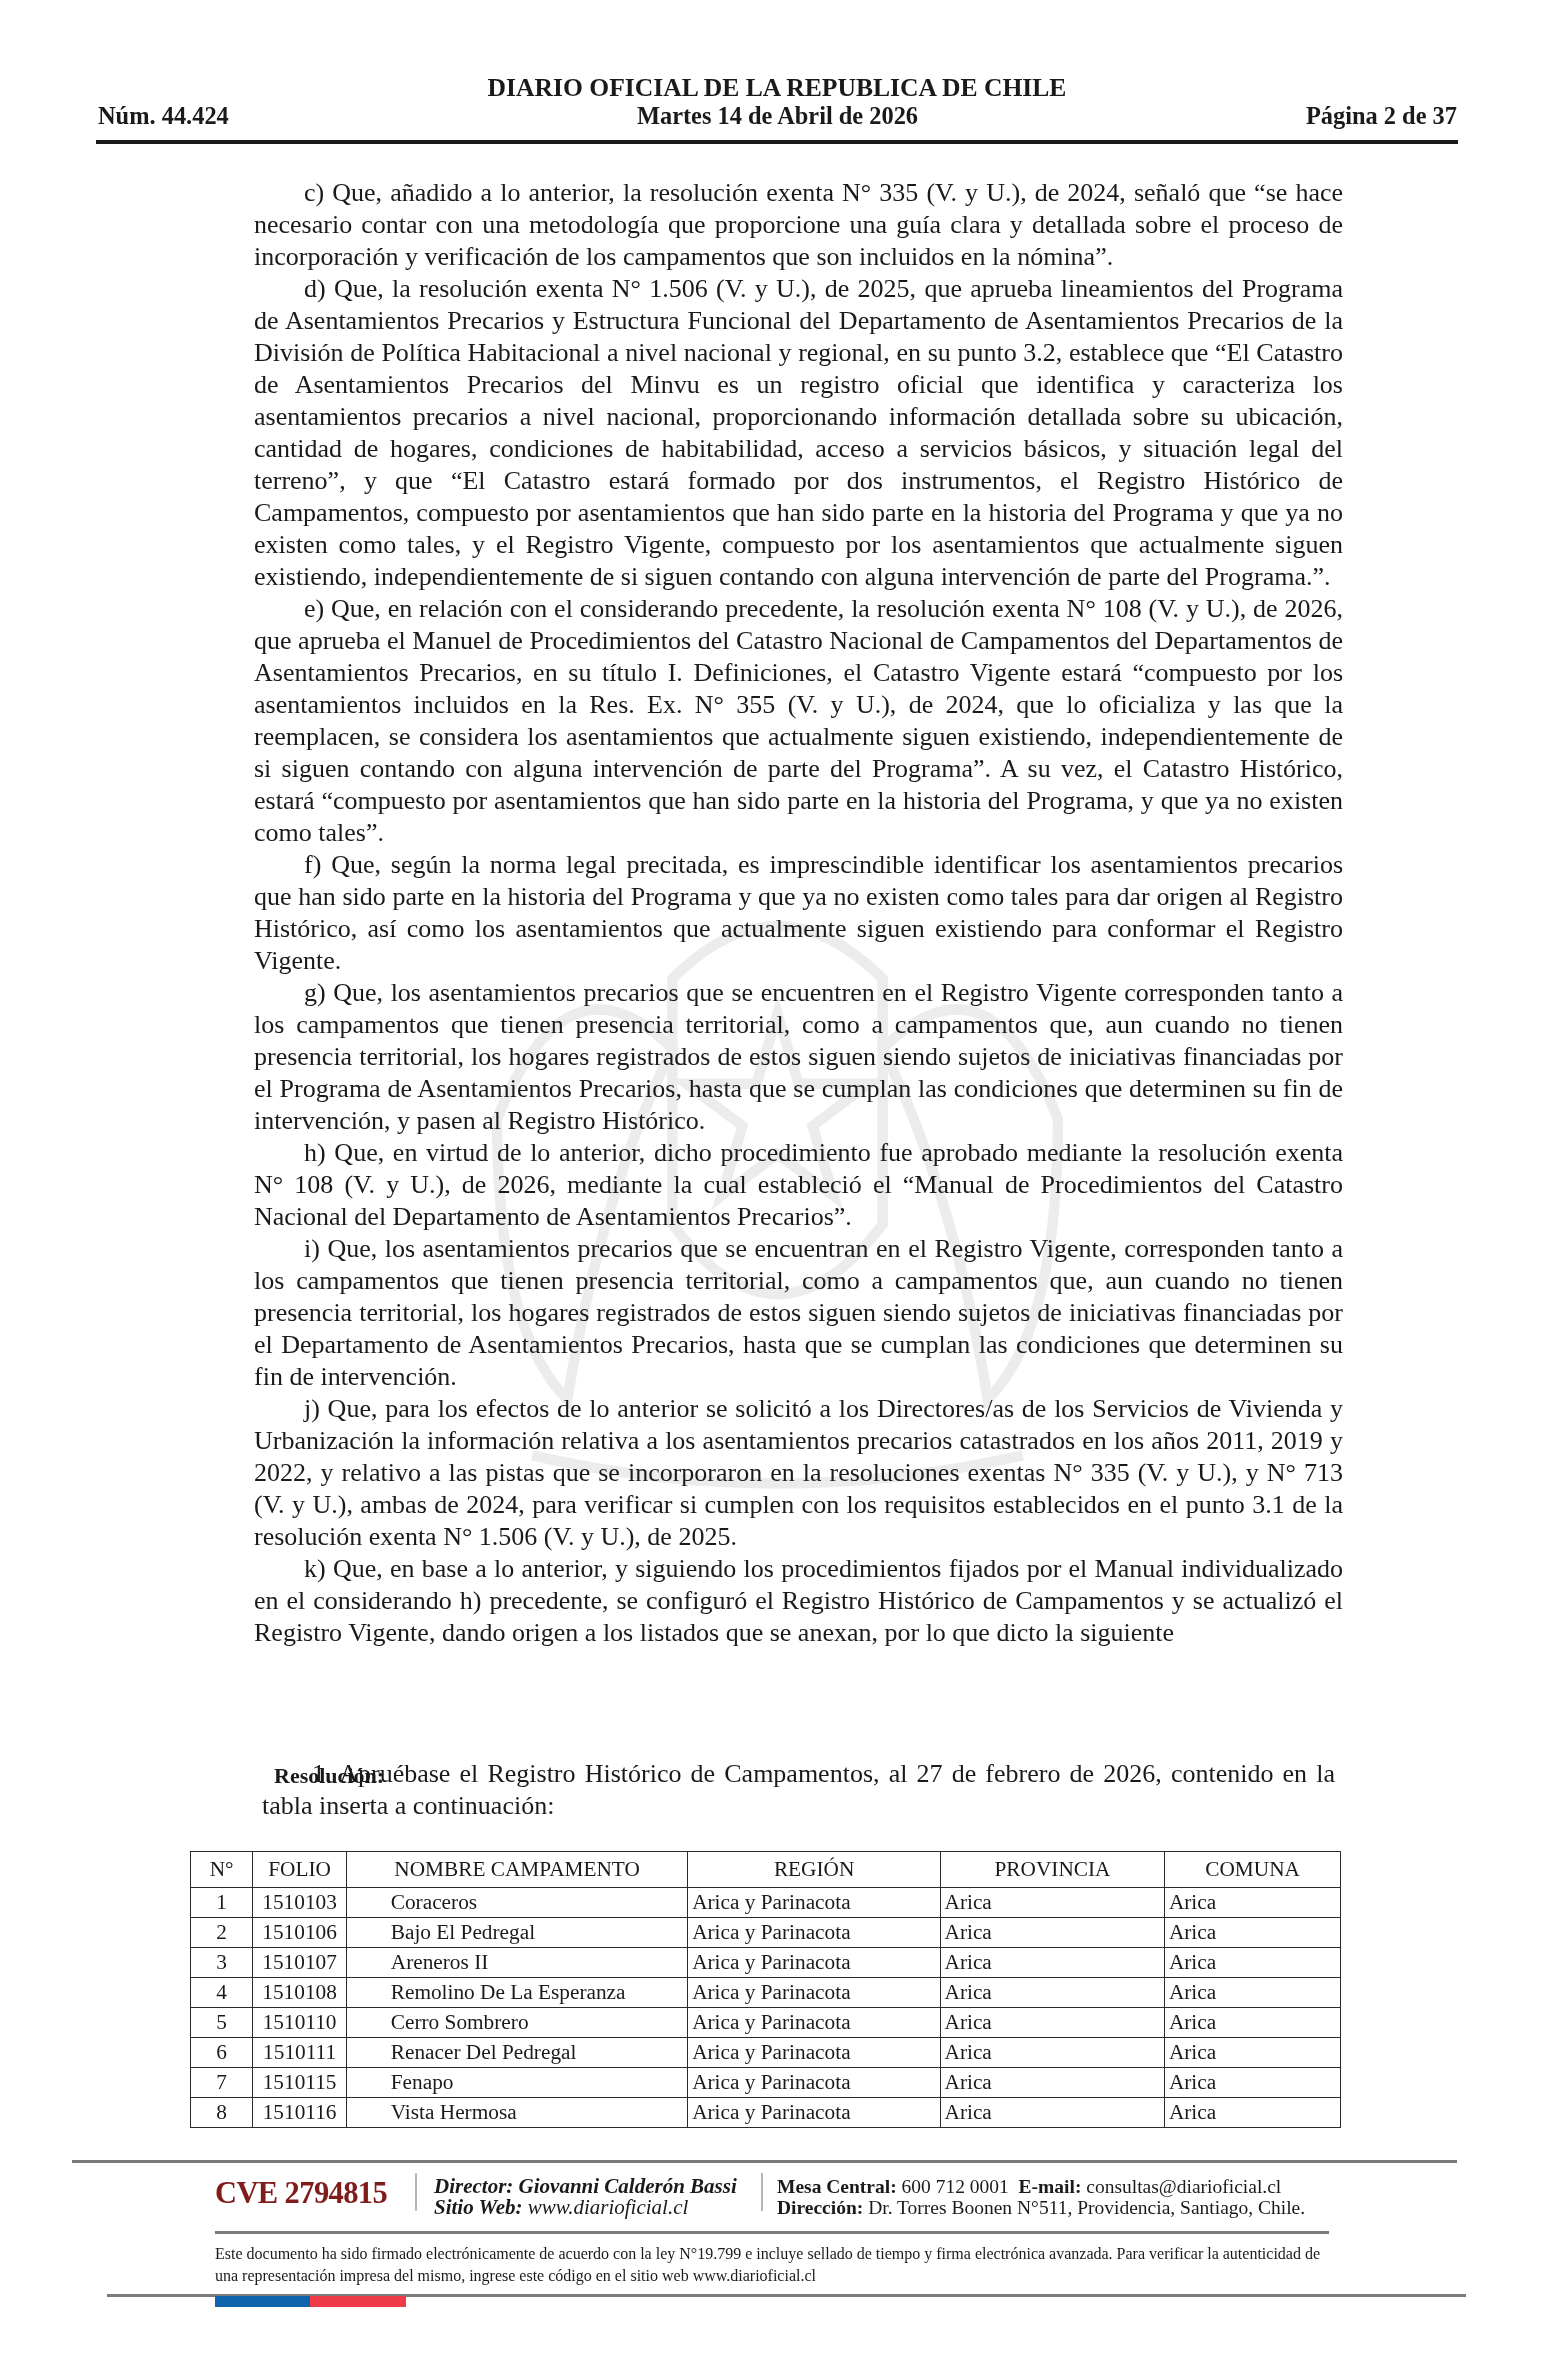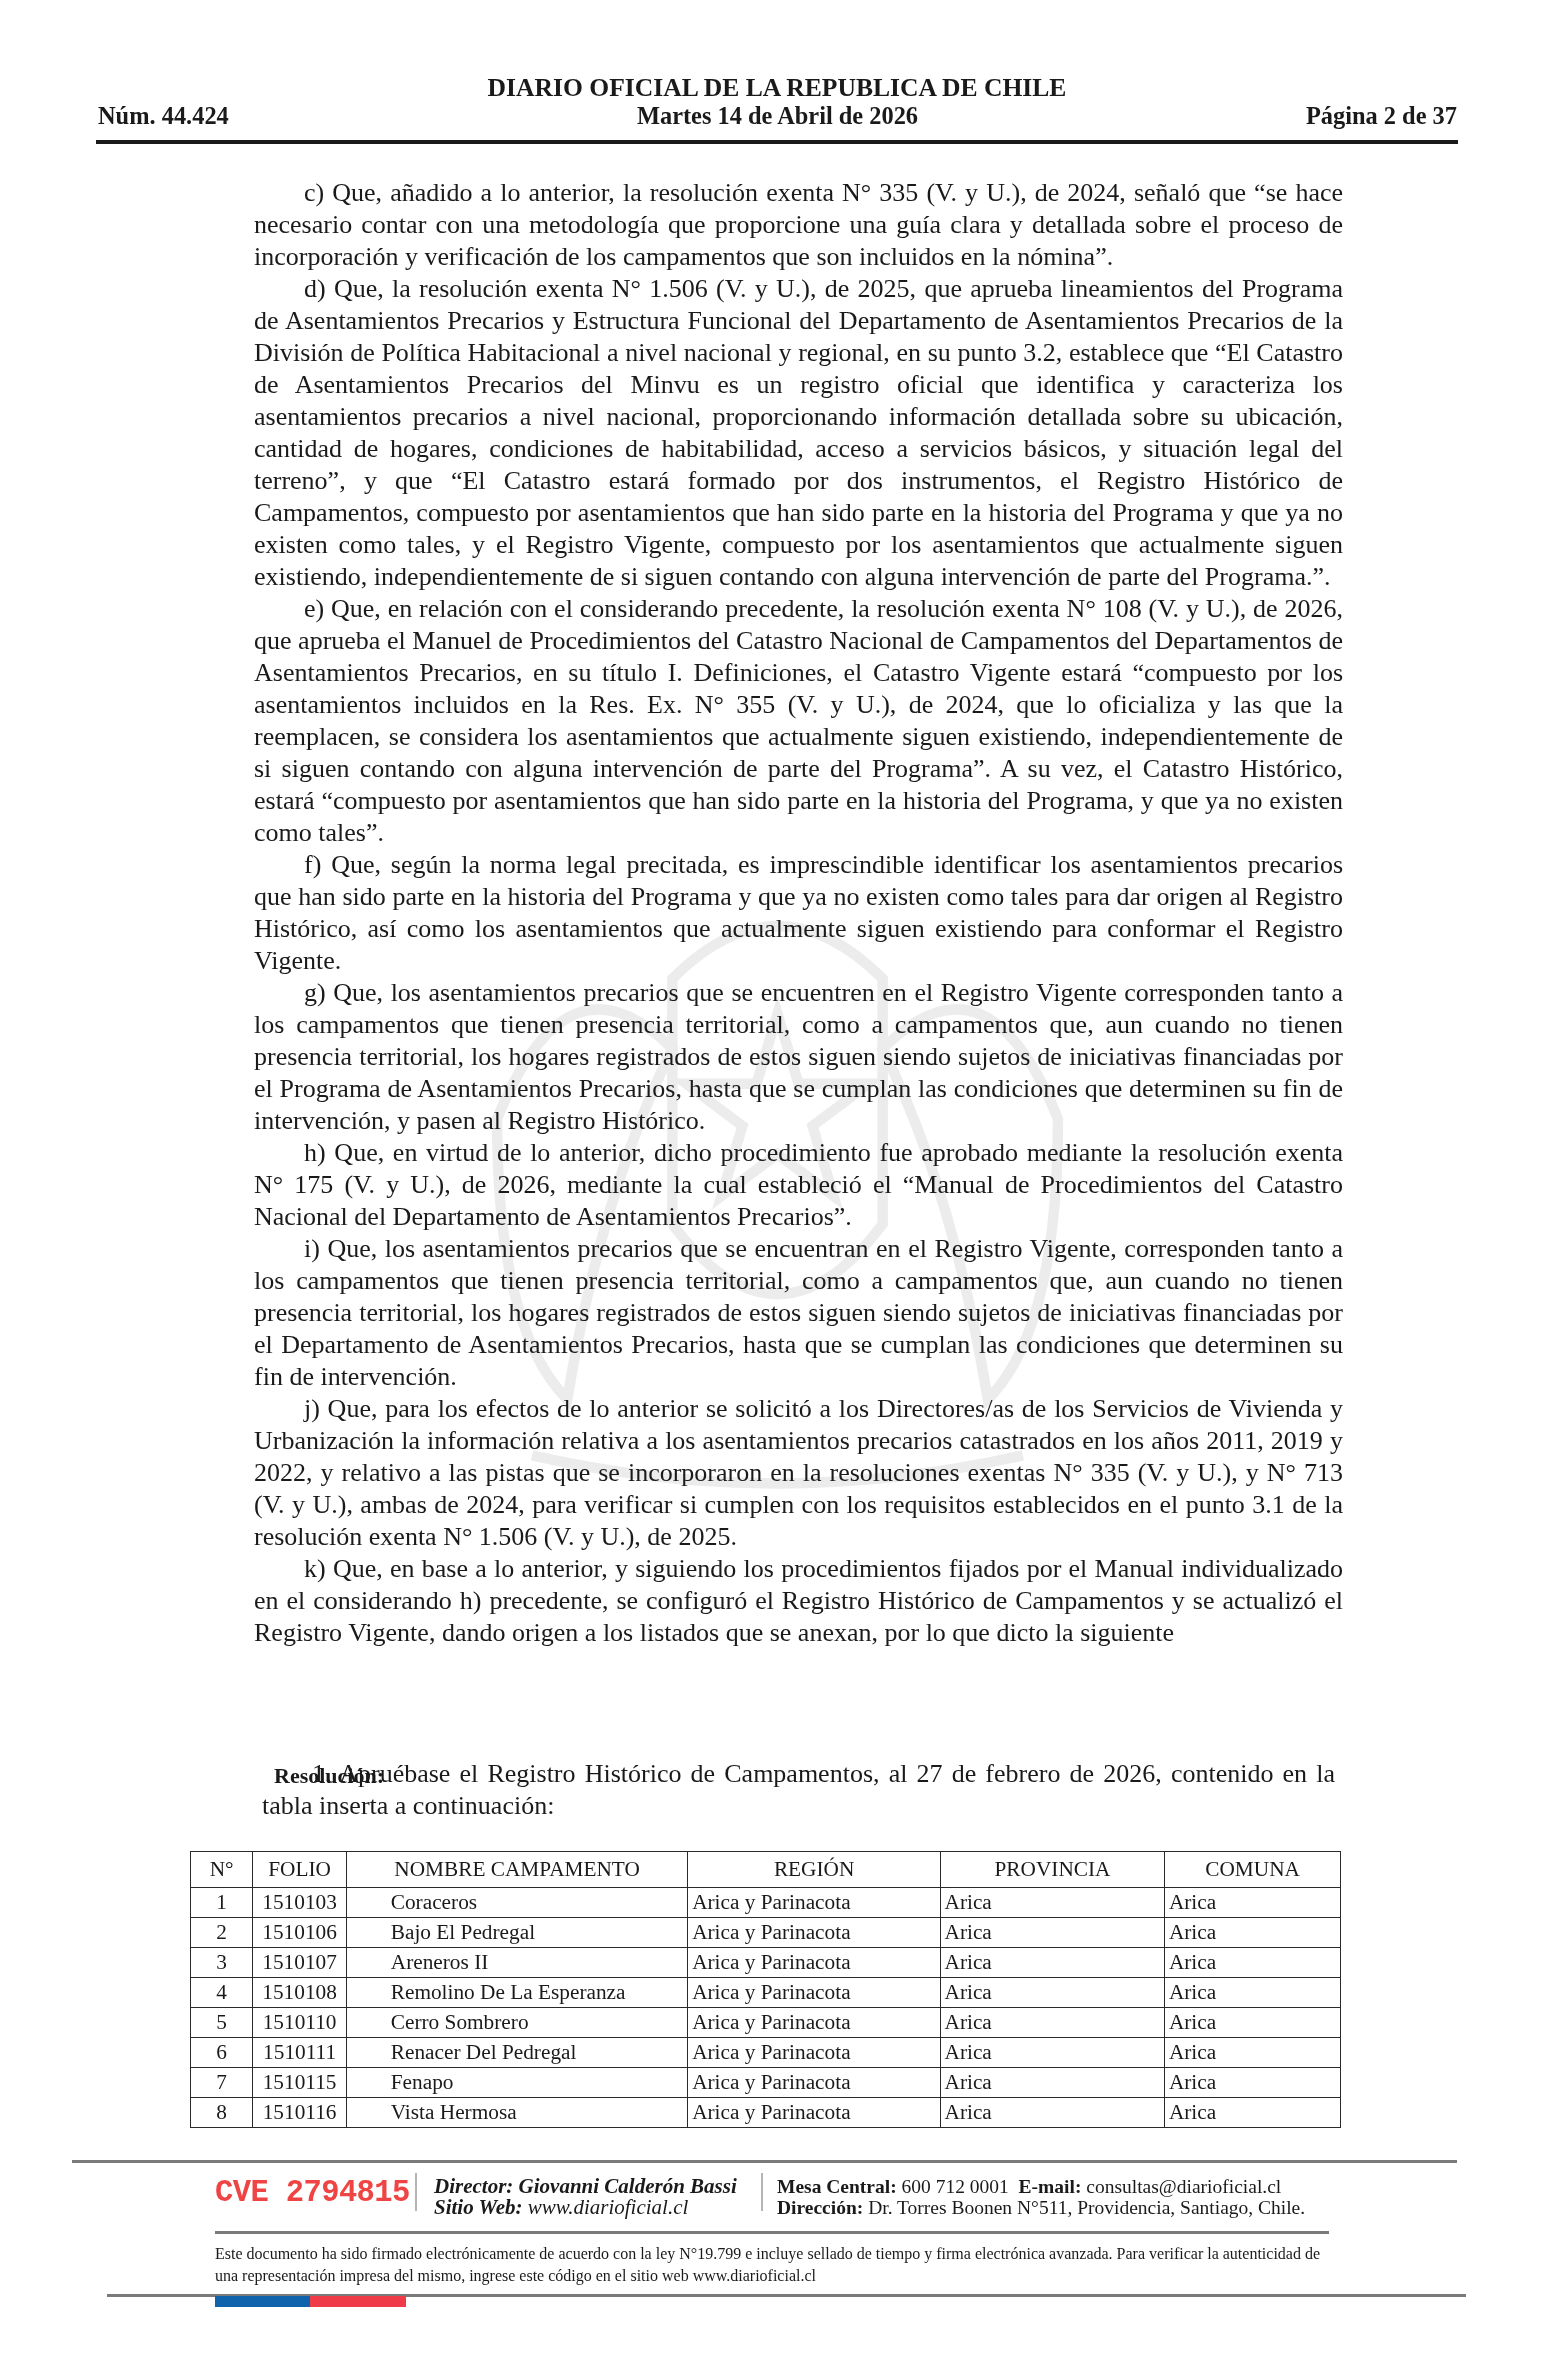--- a/index.html
+++ b/index.html
@@ -24,21 +24,21 @@
   table.camp { position: absolute; left: 190px; top: 1851px; width: 1151px; border-collapse: collapse; font-size: 21.3px; }
   table.camp th, table.camp td { border: 1.5px solid #2a2a2a; padding: 0 3.7px; height: 29px; line-height: 27px; white-space: nowrap; }
   table.camp th { font-weight: normal; height: 35px; text-align: center; }
   table.camp td.c-num { text-align: center; width: 54px; }
   table.camp td.c-folio { text-align: center; width: 90px; padding: 0 1.2px; }
   table.camp td.c-name { width: 293px; padding-left: 44px; }
   table.camp td.c-region { width: 244px; }
   table.camp td.c-prov { width: 216px; }
 
   .foot-rule-1 { position: absolute; left: 72px; width: 1385px; top: 2160px; height: 3px; background: #7a7a7a; }
-  .cve { position: absolute; left: 215px; top: 2176px; font-family: Liberation Mono, monospace; font-weight: bold; font-size: 30.5px; color: #ef4444; letter-spacing: -0.6px; }
+  .cve { position: absolute; left: 215px; top: 2176px; font-family: Liberation Serif, serif; font-weight: bold; font-size: 30.5px; color: #7f1d1d; letter-spacing: -0.6px; }
   .foot-sep-1 { position: absolute; left: 415px; top: 2173px; width: 1.8px; height: 38px; background: #b5b5b5; }
   .foot-col-2 { position: absolute; left: 434px; top: 2176px; font-size: 21px; line-height: 21px; font-style: italic; }
   .foot-sep-2 { position: absolute; left: 761px; top: 2173px; width: 1.8px; height: 38px; background: #b5b5b5; }
   .foot-col-3 { position: absolute; left: 777px; top: 2176px; font-size: 19.5px; line-height: 21px; }
   .foot-col-2 b, .foot-col-3 b { font-weight: bold; }
   .foot-rule-2 { position: absolute; left: 215px; width: 1114px; top: 2231px; height: 3px; background: #7a7a7a; }
   .disclaimer { position: absolute; left: 215px; width: 1116px; top: 2243px; font-size: 16px; line-height: 22px; }
   .foot-rule-3 { position: absolute; left: 107px; width: 1359px; top: 2294px; height: 3px; background: #7a7a7a; }
   .flag-blue { position: absolute; left: 215px; top: 2296px; width: 96px; height: 11px; background: #0f62ac; }
   .flag-red { position: absolute; left: 310px; top: 2296px; width: 96px; height: 11px; background: #ef3a47; }
@@ -63,21 +63,21 @@
     <path d="M15 88 Q50 96 85 88"></path>
   </g>
 </svg>
 
 <div class="body-text">
   <p>c) Que, añadido a lo anterior, la resolución exenta N° 335 (V. y U.), de 2024, señaló que “se hace necesario contar con una metodología que proporcione una guía clara y detallada sobre el proceso de incorporación y verificación de los campamentos que son incluidos en la nómina”.</p>
   <p>d) Que, la resolución exenta N° 1.506 (V. y U.), de 2025, que aprueba lineamientos del Programa de Asentamientos Precarios y Estructura Funcional del Departamento de Asentamientos Precarios de la División de Política Habitacional a nivel nacional y regional, en su punto 3.2, establece que “El Catastro de Asentamientos Precarios del Minvu es un registro oficial que identifica y caracteriza los asentamientos precarios a nivel nacional, proporcionando información detallada sobre su ubicación, cantidad de hogares, condiciones de habitabilidad, acceso a servicios básicos, y situación legal del terreno”, y que “El Catastro estará formado por dos instrumentos, el Registro Histórico de Campamentos, compuesto por asentamientos que han sido parte en la historia del Programa y que ya no existen como tales, y el Registro Vigente, compuesto por los asentamientos que actualmente siguen existiendo, independientemente de si siguen contando con alguna intervención de parte del Programa.”.</p>
   <p>e) Que, en relación con el considerando precedente, la resolución exenta N° 108 (V. y U.), de 2026, que aprueba el Manuel de Procedimientos del Catastro Nacional de Campamentos del Departamentos de Asentamientos Precarios, en su título I. Definiciones, el Catastro Vigente estará “compuesto por los asentamientos incluidos en la Res. Ex. N° 355 (V. y U.), de 2024, que lo oficializa y las que la reemplacen, se considera los asentamientos que actualmente siguen existiendo, independientemente de si siguen contando con alguna intervención de parte del Programa”. A su vez, el Catastro Histórico, estará “compuesto por asentamientos que han sido parte en la historia del Programa, y que ya no existen como tales”.</p>
   <p>f) Que, según la norma legal precitada, es imprescindible identificar los asentamientos precarios que han sido parte en la historia del Programa y que ya no existen como tales para dar origen al Registro Histórico, así como los asentamientos que actualmente siguen existiendo para conformar el Registro Vigente.</p>
   <p>g) Que, los asentamientos precarios que se encuentren en el Registro Vigente corresponden tanto a los campamentos que tienen presencia territorial, como a campamentos que, aun cuando no tienen presencia territorial, los hogares registrados de estos siguen siendo sujetos de iniciativas financiadas por el Programa de Asentamientos Precarios, hasta que se cumplan las condiciones que determinen su fin de intervención, y pasen al Registro Histórico.</p>
-  <p>h) Que, en virtud de lo anterior, dicho procedimiento fue aprobado mediante la resolución exenta N° 175 (V. y U.), de 2026, mediante la cual estableció el “Manual de Procedimientos del Catastro Nacional del Departamento de Asentamientos Precarios”.</p>
+  <p>h) Que, en virtud de lo anterior, dicho procedimiento fue aprobado mediante la resolución exenta N° 108 (V. y U.), de 2026, mediante la cual estableció el “Manual de Procedimientos del Catastro Nacional del Departamento de Asentamientos Precarios”.</p>
   <p>i) Que, los asentamientos precarios que se encuentran en el Registro Vigente, corresponden tanto a los campamentos que tienen presencia territorial, como a campamentos que, aun cuando no tienen presencia territorial, los hogares registrados de estos siguen siendo sujetos de iniciativas financiadas por el Departamento de Asentamientos Precarios, hasta que se cumplan las condiciones que determinen su fin de intervención.</p>
   <p>j) Que, para los efectos de lo anterior se solicitó a los Directores/as de los Servicios de Vivienda y Urbanización la información relativa a los asentamientos precarios catastrados en los años 2011, 2019 y 2022, y relativo a las pistas que se incorporaron en la resoluciones exentas N° 335 (V. y U.), y N° 713 (V. y U.), ambas de 2024, para verificar si cumplen con los requisitos establecidos en el punto 3.1 de la resolución exenta N° 1.506 (V. y U.), de 2025.</p>
   <p>k) Que, en base a lo anterior, y siguiendo los procedimientos fijados por el Manual individualizado en el considerando h) precedente, se configuró el Registro Histórico de Campamentos y se actualizó el Registro Vigente, dando origen a los listados que se anexan, por lo que dicto la siguiente</p>
 </div>
 
 <div class="resol-label">Resolución:</div>
 <div class="article-1">
   <p>1. Apruébase el Registro Histórico de Campamentos, al 27 de febrero de 2026, contenido en la tabla inserta a continuación:</p>
 </div>
 

